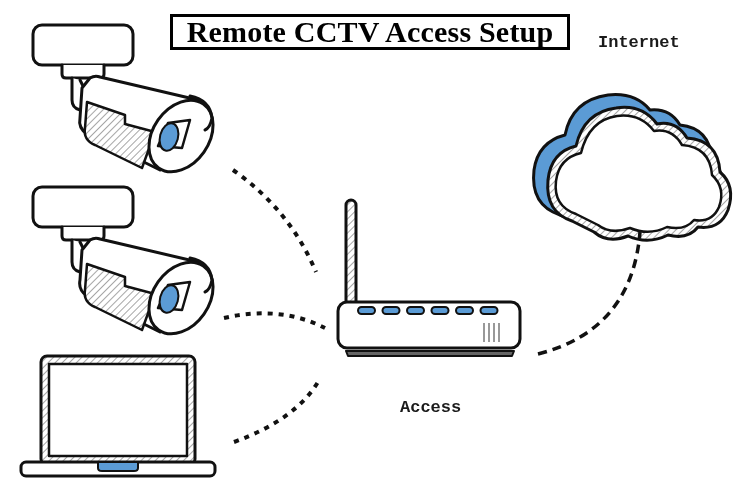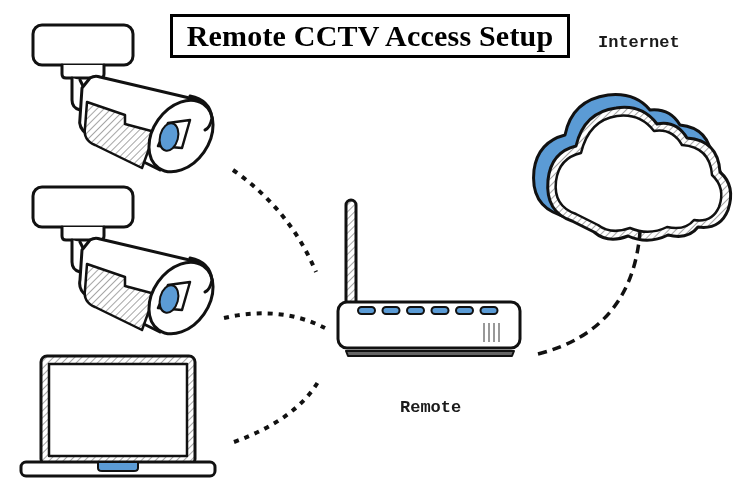--- a/index.html
+++ b/index.html
@@ -1,19 +1,19 @@
 <!DOCTYPE html>
 <html><head>
   <meta charset="utf-8">
   <style>
     html, body { margin: 0; padding: 0; background: #ffffff; }
     body { width: 750px; height: 500px; position: relative; overflow: hidden; }
     #canvas { position: absolute; left: 0; top: 0; width: 750px; height: 500px; }
     .title-box {
-      position: absolute; left: 170px; top: 14px; width: 400px; height: 44px;
+      position: absolute; left: 170px; top: 14px; width: 400px; height: 36px;
       border: 3px solid #000; box-sizing: border-box; background: #fff;
       display: flex; align-items: center; justify-content: center;
     }
     .title-text {
       font-family: "Liberation Serif", serif; font-weight: bold; font-size: 30px; color: #000;
       letter-spacing: 0.2px; white-space: nowrap;
     }
     .label {
       position: absolute; font-family: Liberation Mono, monospace; font-weight: bold;
       font-size: 17px; color: #1a1a1a;
@@ -94,13 +94,13 @@
     <path d="M224 318 Q280 305 325 328" stroke-width="4" stroke-dasharray="5 6"></path>
     <path d="M234 442 Q295 420 318 382" stroke-width="4" stroke-dasharray="5 6"></path>
     <path d="M538 354 Q632 330 640 232" stroke-width="3.5" stroke-dasharray="9 6"></path>
   </g>
 </svg>
 
 <div class="title-box">
   <span class="title-text">Remote CCTV Access Setup</span>
 </div>
 <div class="label label-internet">Internet</div>
-<div class="label label-router">Remote</div>
+<div class="label label-router">Access</div>
 
 </body></html>

